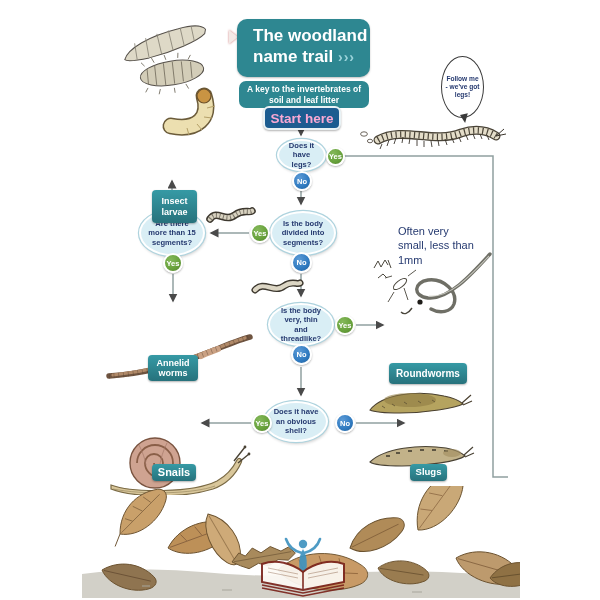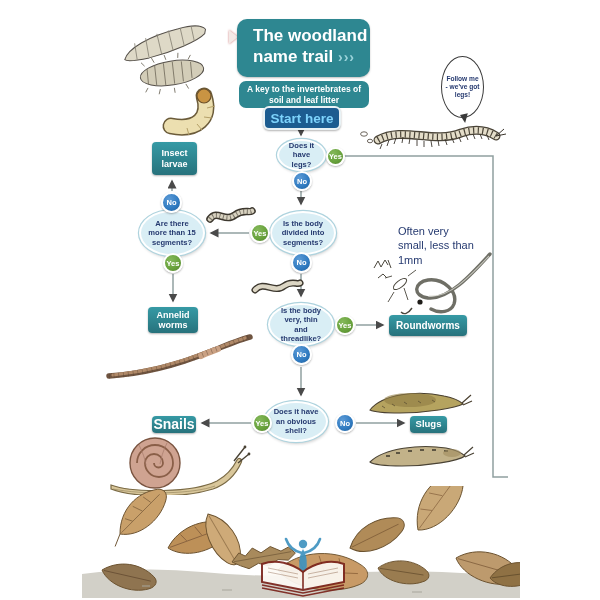--- a/index.html
+++ b/index.html
@@ -10,37 +10,37 @@
   .title-box{left:237px;top:19px;width:133px;height:58px;background:#2e8791;border-radius:10px;
     color:#fff;font-weight:bold;font-size:17px;line-height:1.22;padding:7px 0 0 16px;box-sizing:border-box;
     box-shadow:0 1px 2px rgba(0,0,0,.25);}
   .title-notch{left:229px;top:30px;width:0;height:0;border-top:7px solid transparent;
     border-bottom:7px solid transparent;border-left:9px solid #f3e9e6;filter:drop-shadow(0 0 1px #c77);}
   .chev{color:#9bd3da;font-size:14px;letter-spacing:1px;font-weight:bold;}
   .subtitle-box{left:239px;top:81px;width:130px;height:27px;background:#2e8791;border-radius:7px;
     color:#fff;font-weight:bold;font-size:8.5px;line-height:1.25;display:flex;align-items:center;
     justify-content:center;text-align:center;padding:1px 4px;box-sizing:border-box;}
   .start-box{left:263px;top:106px;width:78px;height:24px;background:#1c5c90;border:2px solid #e9f2f5;
-    border-radius:6px;color:#7dd3fc;font-weight:bold;font-size:13.5px;display:flex;align-items:center;
+    border-radius:6px;color:#f9a8d4;font-weight:bold;font-size:13.5px;display:flex;align-items:center;
     justify-content:center;box-sizing:border-box;box-shadow:0 1px 2px rgba(0,0,0,.3);}
   
   .oval{background:#d9eef5;border:2px solid #fff;border-radius:50%;
     box-shadow:0 0 0 1.2px #aed3de,1px 2px 3px rgba(0,0,0,.18);
     color:#263a70;font-weight:bold;font-size:7.6px;line-height:1.25;text-align:center;
     display:flex;align-items:center;justify-content:center;padding:2px 7px;box-sizing:border-box;}
   
   .badge{border-radius:50%;border:2px solid #fff;color:#fff;font-weight:bold;font-size:7.5px;
     display:flex;align-items:center;justify-content:center;box-sizing:border-box;
     box-shadow:0 1px 2px rgba(0,0,0,.3);}
   .yes{background:radial-gradient(circle at 35% 30%, #84b85a, #67a13b 60%, #527f2e);}
   .no{background:radial-gradient(circle at 35% 30%, #5b9ad6, #2f7ac0 60%, #235e96);}
   
   .result{background:linear-gradient(#369aa5,#27727c);border-radius:4px;color:#fff;font-weight:bold;
     text-align:center;display:flex;align-items:center;justify-content:center;line-height:1.15;
-    box-shadow:0 1px 2px rgba(0,0,0,.3);padding:1px 3px;box-sizing:border-box;}
+    box-shadow:0 1px 2px rgba(0,0,0,.3);padding:1px 3px;box-sizing:border-box;margin-top:48px;}
   .note{color:#263a70;font-weight:normal;font-size:11px;line-height:1.3;text-align:left;}
   
   .bubble{left:441px;top:56px;width:43px;height:62px;background:#fff;border:1.4px solid #3a3a3a;
     border-radius:50%;color:#263a70;font-weight:bold;font-size:6.6px;line-height:1.18;text-align:center;
     display:flex;align-items:center;justify-content:center;padding:3px;box-sizing:border-box;}
   .bubble-tail{left:461px;top:114px;width:0;height:0;border-left:3px solid transparent;
     border-right:5px solid transparent;border-top:9px solid #3a3a3a;transform:rotate(-14deg);}
   svg{display:block;}
 </style>
 </head>
@@ -240,20 +240,20 @@
   <div class="abs badge yes" style="left:335px;top:315px;width:20px;height:20px;">Yes</div>
   <div class="abs badge no" style="left:291px;top:344px;width:21px;height:21px;">No</div>
 
   <div class="abs oval" style="left:264px;top:401px;width:64px;height:41px;">Does it have an obvious shell?</div>
   <div class="abs badge yes" style="left:252px;top:413px;width:20px;height:20px;">Yes</div>
   <div class="abs badge no" style="left:335px;top:413px;width:20px;height:20px;">No</div>
 
   <div class="abs result" style="left:152px;top:142px;width:45px;height:33px;font-size:9px;">Insect larvae</div>
   <div class="abs result" style="left:148px;top:307px;width:50px;height:26px;font-size:9px;">Annelid worms</div>
   <div class="abs result" style="left:389px;top:315px;width:78px;height:21px;font-size:10px;">Roundworms</div>
-  <div class="abs result" style="left:152px;top:416px;width:44px;height:17px;font-size:14px;">Snails</div>
+  <div class="abs result" style="left:152px;top:416px;width:44px;height:17px;font-size:11px;">Snails</div>
   <div class="abs result" style="left:410px;top:416px;width:37px;height:17px;font-size:9.5px;">Slugs</div>
 
   <div class="abs note" style="left:398px;top:224px;width:80px;">Often very small, less than 1mm</div>
   <div class="abs bubble">Follow me - we've got legs!</div>
   <div class="abs bubble-tail"></div>
 
 </div>
 
 </body></html>

